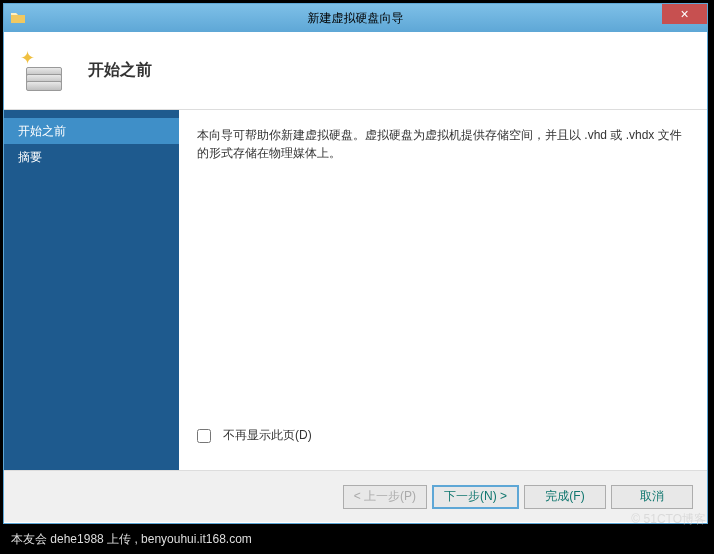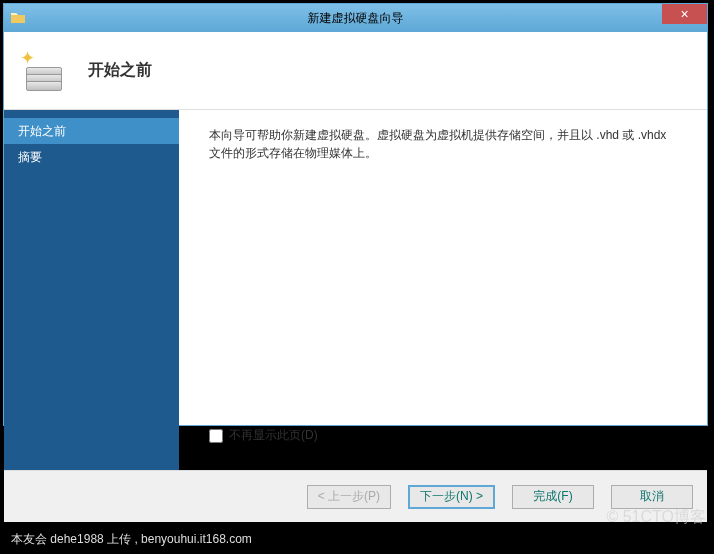--- a/index.html
+++ b/index.html
@@ -1,42 +1,42 @@
 <!DOCTYPE html>
 <html><head>
   <meta charset="utf-8">
   <style>
     * { margin: 0; padding: 0; box-sizing: border-box; font-family: "Microsoft YaHei", "SimSun", sans-serif; }
     body { background: #000; width: 714px; height: 554px; position: relative; }
-    .window { position: absolute; top: 3px; left: 3px; width: 705px; height: 423px; background: #fff; border: 1px solid #5ea7d6; }
+    .window { position: absolute; top: 3px; left: 3px; width: 705px; height: 521px; background: #fff; border: 1px solid #5ea7d6; }
     .titlebar { height: 28px; background: linear-gradient(#7ec0e8, #5ea7d6); display: flex; align-items: center; position: relative; }
     .titlebar-icon { margin-left: 6px; width: 16px; height: 16px; display: flex; align-items: center; justify-content: center; }
     .titlebar-title { position: absolute; left: 50%; transform: translateX(-50%); color: #000; font-size: 12px; }
     .close-btn { position: absolute; right: 0; top: 0; width: 45px; height: 20px; background: #c75050; color: #fff; display: flex; align-items: center; justify-content: center; font-size: 14px; cursor: pointer; }
     .header { height: 78px; background: #fff; border-bottom: 1px solid #ddd; display: flex; align-items: center; padding-left: 18px; }
     .header-icon { width: 48px; height: 48px; position: relative; }
     .disk-stack { position: absolute; bottom: 4px; left: 4px; }
     .disk { width: 36px; height: 10px; background: linear-gradient(#e8e8e8, #c0c0c0); border: 1px solid #999; border-radius: 2px; margin-top: -3px; }
     .star { position: absolute; top: 0; left: -2px; color: #f0c040; font-size: 18px; }
     .header-title { margin-left: 18px; font-size: 16px; font-weight: bold; color: #333; }
     .body { height: 360px; display: flex; }
     .sidebar { width: 175px; background: #1e5a8e; padding-top: 8px; }
     .sidebar-item { padding: 4px 14px; color: #fff; font-size: 12px; cursor: pointer; line-height: 18px; }
     .sidebar-item.active { background: #3f8fc8; }
-    .content { flex: 1; padding: 16px 30px; display: flex; flex-direction: column; }
+    .content { flex: 1; padding: 16px 18px; display: flex; flex-direction: column; }
     .content-text { font-size: 12px; color: #333; line-height: 18px; }
     .content-spacer { flex: 1; }
-    .checkbox-row { display: flex; align-items: center; gap: 6px; font-size: 12px; color: #333; margin-bottom: 10px; }
+    .checkbox-row { display: flex; align-items: center; gap: 12px; font-size: 12px; color: #333; margin-bottom: 10px; }
     .checkbox-row input { width: 14px; height: 14px; }
-    .footer { height: 52px; border-top: 1px solid #ddd; display: flex; align-items: center; justify-content: flex-end; padding-right: 14px; gap: 17px; background: #f0f0f0; }
+    .footer { height: 52px; border-top: 1px solid #ddd; display: flex; align-items: center; justify-content: flex-end; padding-right: 14px; gap: 5px; background: #f0f0f0; }
     .btn { min-width: 82px; height: 24px; border: 1px solid #adadad; background: #e8e8e8; font-size: 12px; color: #0f766e; cursor: pointer; padding: 0 10px; }
     .btn:disabled { color: #aaa; cursor: default; }
     .btn.primary { border: 2px solid #5ea7d6; }
     .bottom-caption { position: absolute; bottom: 6px; left: 11px; color: #ddd; font-size: 12px; }
-    .watermark { position: absolute; bottom: 26px; right: 8px; color: #ccc; font-size: 16px; opacity: 0.6; }
+    .watermark { position: absolute; bottom: 26px; right: 8px; color: #ccc; font-size: 12px; opacity: 0.6; }
   </style>
 </head>
 <body>
 
 <div class="window">
   <div class="titlebar">
     <span class="titlebar-icon">
       <svg width="16" height="16" viewBox="0 0 16 16">
           <path fill="#f0c860" d="M1 3h5l2 2h7v8H1z"></path>
           <path fill="#fff0c0" d="M1 3h5l2 2H1z"></path>

